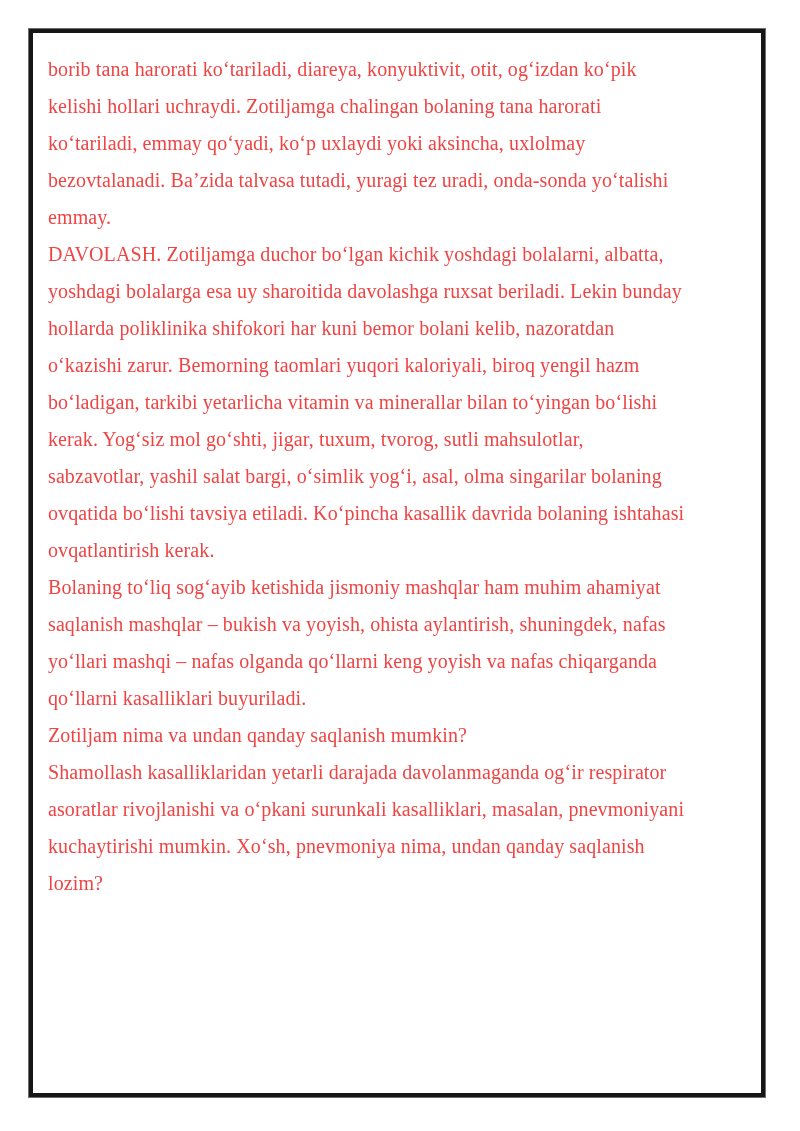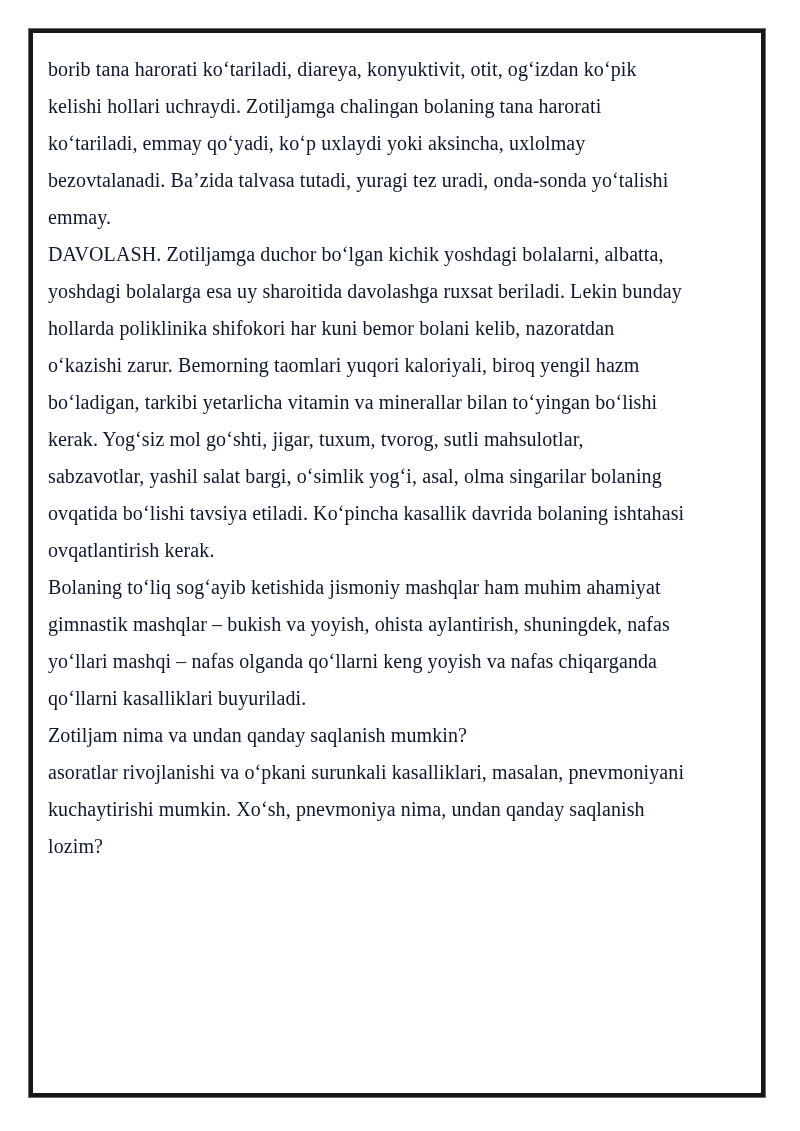--- a/index.html
+++ b/index.html
@@ -42,48 +42,49 @@
   .text-line {
     white-space: nowrap;
     letter-spacing: 0.1px;
   }
 </style>
 </head>
 <body>
 
 <div class="page" style="background: rgb(255, 255, 255);">
   <div class="frame" style="border-color: rgb(22, 22, 22);">
-    <div class="doc-text" style="color: #0f172a;">
+    <div class="doc-text" style="color: #ef4444;">
         <div>
           <div class="text-line">borib tana harorati ko‘tariladi, diareya, konyuktivit, otit, og‘izdan ko‘pik</div>
           <div class="text-line">kelishi hollari uchraydi. Zotiljamga chalingan bolaning tana harorati</div>
           <div class="text-line">ko‘tariladi, emmay qo‘yadi, ko‘p uxlaydi yoki aksincha, uxlolmay</div>
           <div class="text-line">bezovtalanadi. Ba’zida talvasa tutadi, yuragi tez uradi, onda-sonda yo‘talishi</div>
           <div class="text-line">emmay.</div>
         </div>
         <div>
           <div class="text-line">DAVOLASH. Zotiljamga duchor bo‘lgan kichik yoshdagi bolalarni, albatta,</div>
           <div class="text-line">yoshdagi bolalarga esa uy sharoitida davolashga ruxsat beriladi. Lekin bunday</div>
           <div class="text-line">hollarda poliklinika shifokori har kuni bemor bolani kelib, nazoratdan</div>
           <div class="text-line">o‘kazishi zarur. Bemorning taomlari yuqori kaloriyali, biroq yengil hazm</div>
           <div class="text-line">bo‘ladigan, tarkibi yetarlicha vitamin va minerallar bilan to‘yingan bo‘lishi</div>
           <div class="text-line">kerak. Yog‘siz mol go‘shti, jigar, tuxum, tvorog, sutli mahsulotlar,</div>
           <div class="text-line">sabzavotlar, yashil salat bargi, o‘simlik yog‘i, asal, olma singarilar bolaning</div>
           <div class="text-line">ovqatida bo‘lishi tavsiya etiladi. Ko‘pincha kasallik davrida bolaning ishtahasi</div>
           <div class="text-line">ovqatlantirish kerak.</div>
         </div>
         <div>
           <div class="text-line">Bolaning to‘liq sog‘ayib ketishida jismoniy mashqlar ham muhim ahamiyat</div>
-          <div class="text-line">gimnastik mashqlar – bukish va yoyish, ohista aylantirish, shuningdek, nafas</div>
+          <div class="text-line">saqlanish mashqlar – bukish va yoyish, ohista aylantirish, shuningdek, nafas</div>
           <div class="text-line">yo‘llari mashqi – nafas olganda qo‘llarni keng yoyish va nafas chiqarganda</div>
           <div class="text-line">qo‘llarni kasalliklari buyuriladi.</div>
         </div>
         <div>
           <div class="text-line">Zotiljam nima va undan qanday saqlanish mumkin?</div>
         </div>
         <div>
+          <div class="text-line">Shamollash kasalliklaridan yetarli darajada davolanmaganda og‘ir respirator</div>
           <div class="text-line">asoratlar rivojlanishi va o‘pkani surunkali kasalliklari, masalan, pnevmoniyani</div>
           <div class="text-line">kuchaytirishi mumkin. Xo‘sh, pnevmoniya nima, undan qanday saqlanish</div>
           <div class="text-line">lozim?</div>
         </div>
       </div>
   </div>
 </div>
 
 </body></html>

